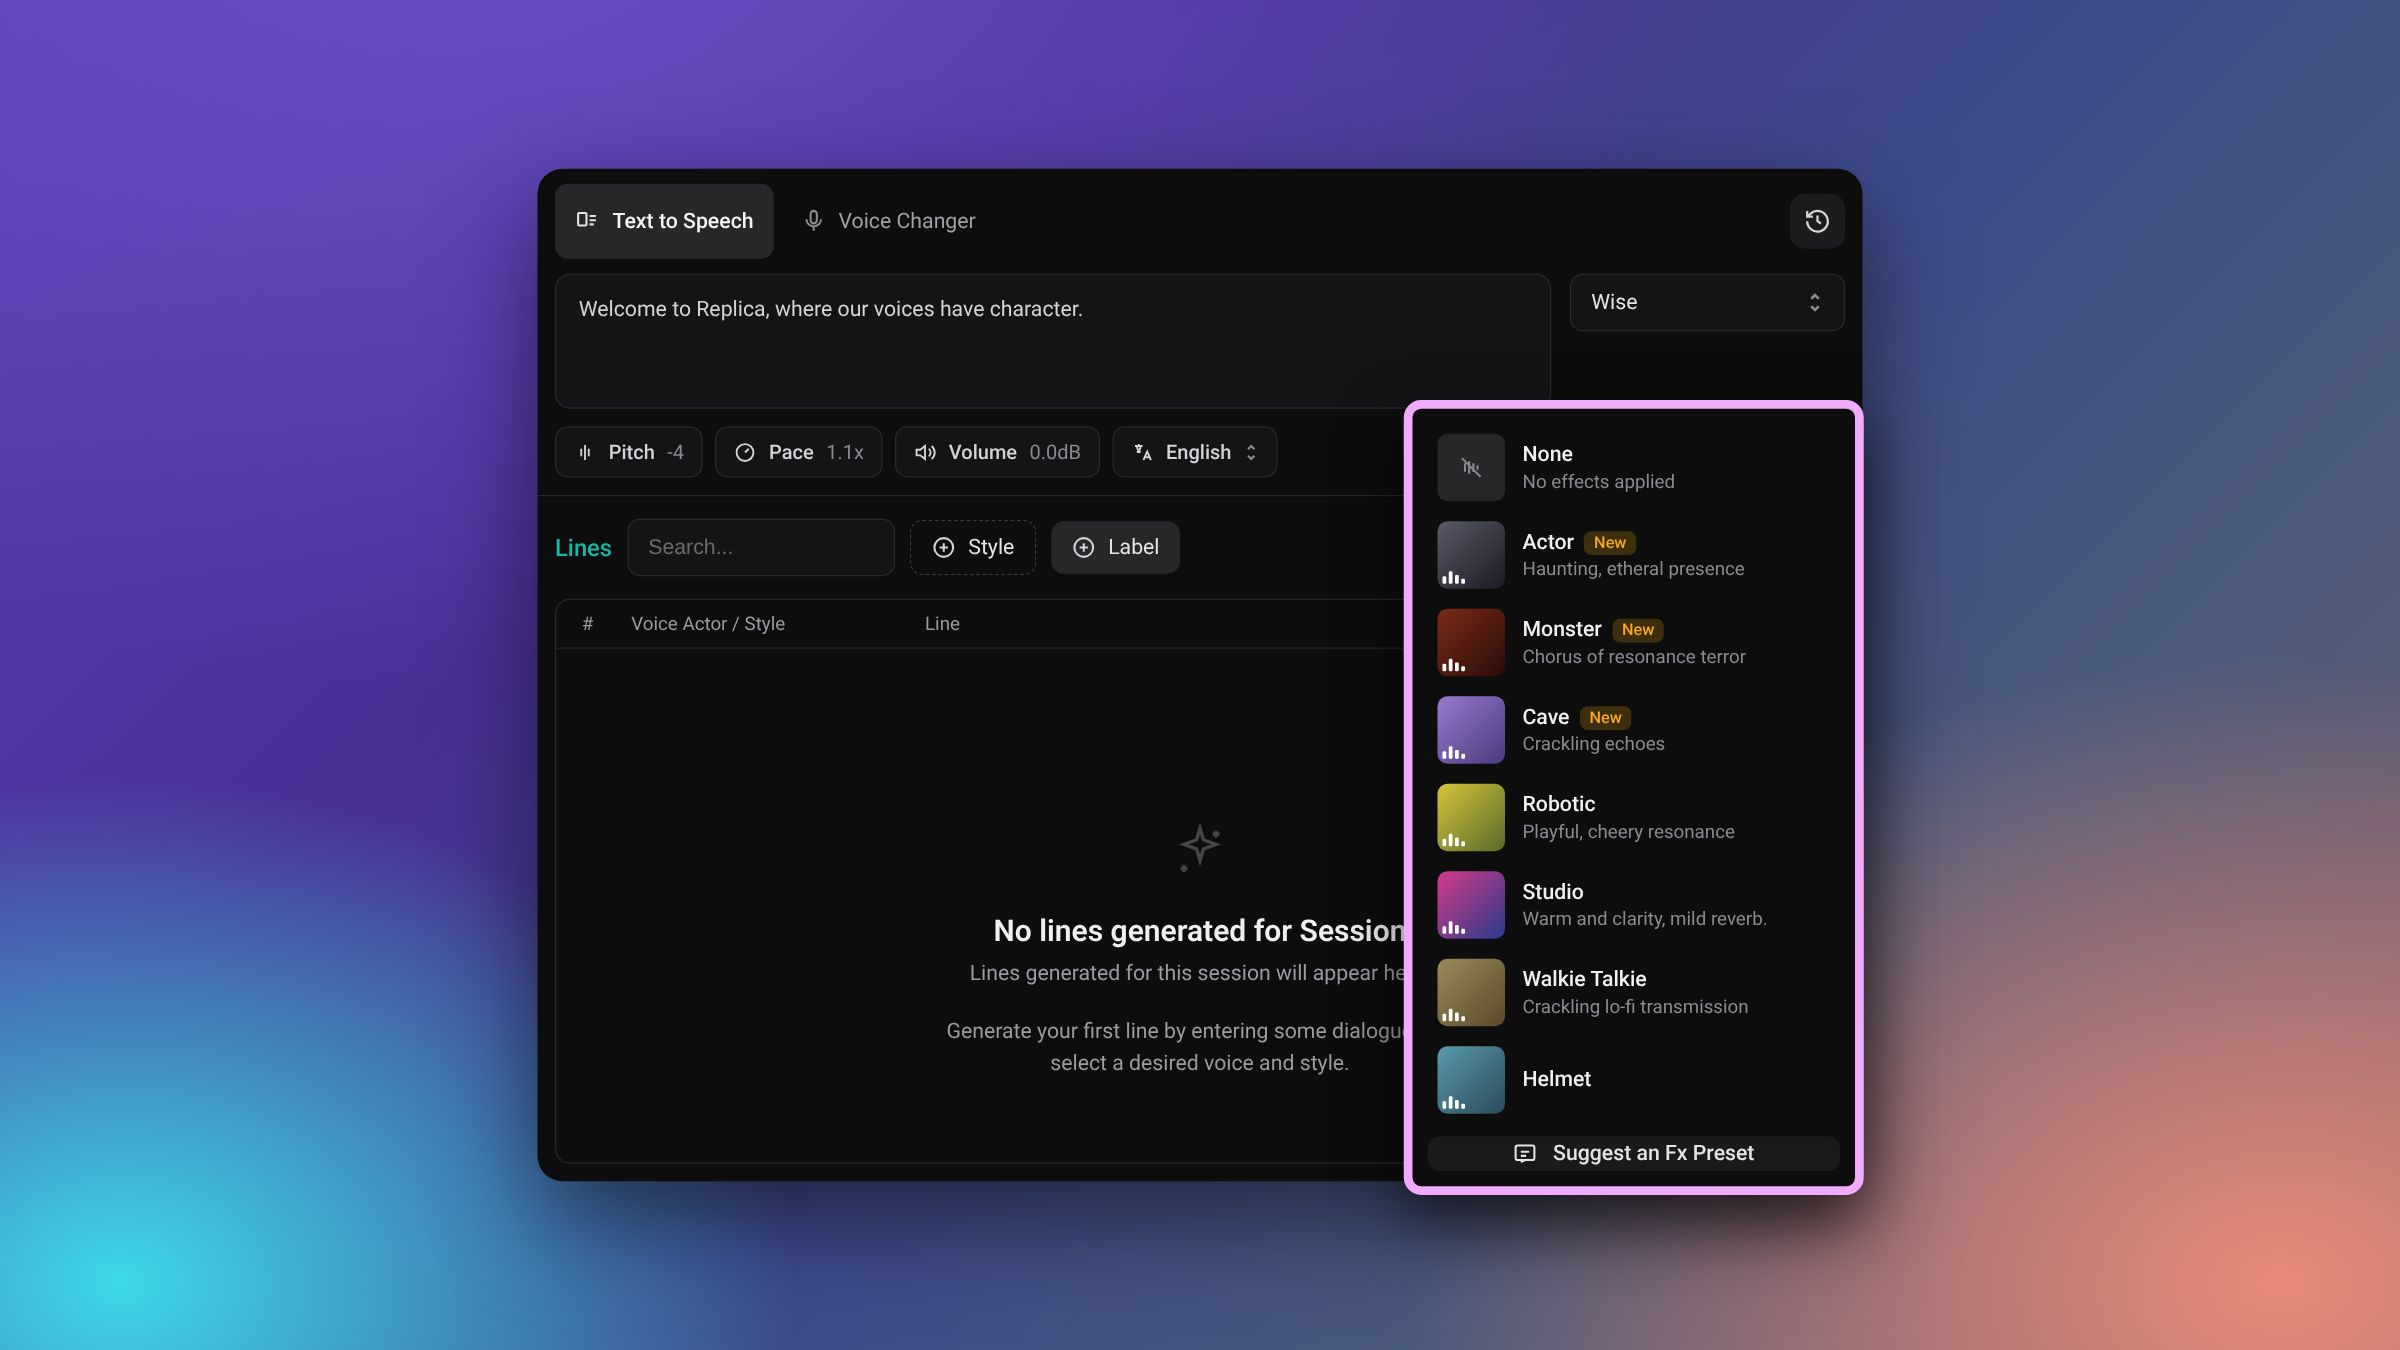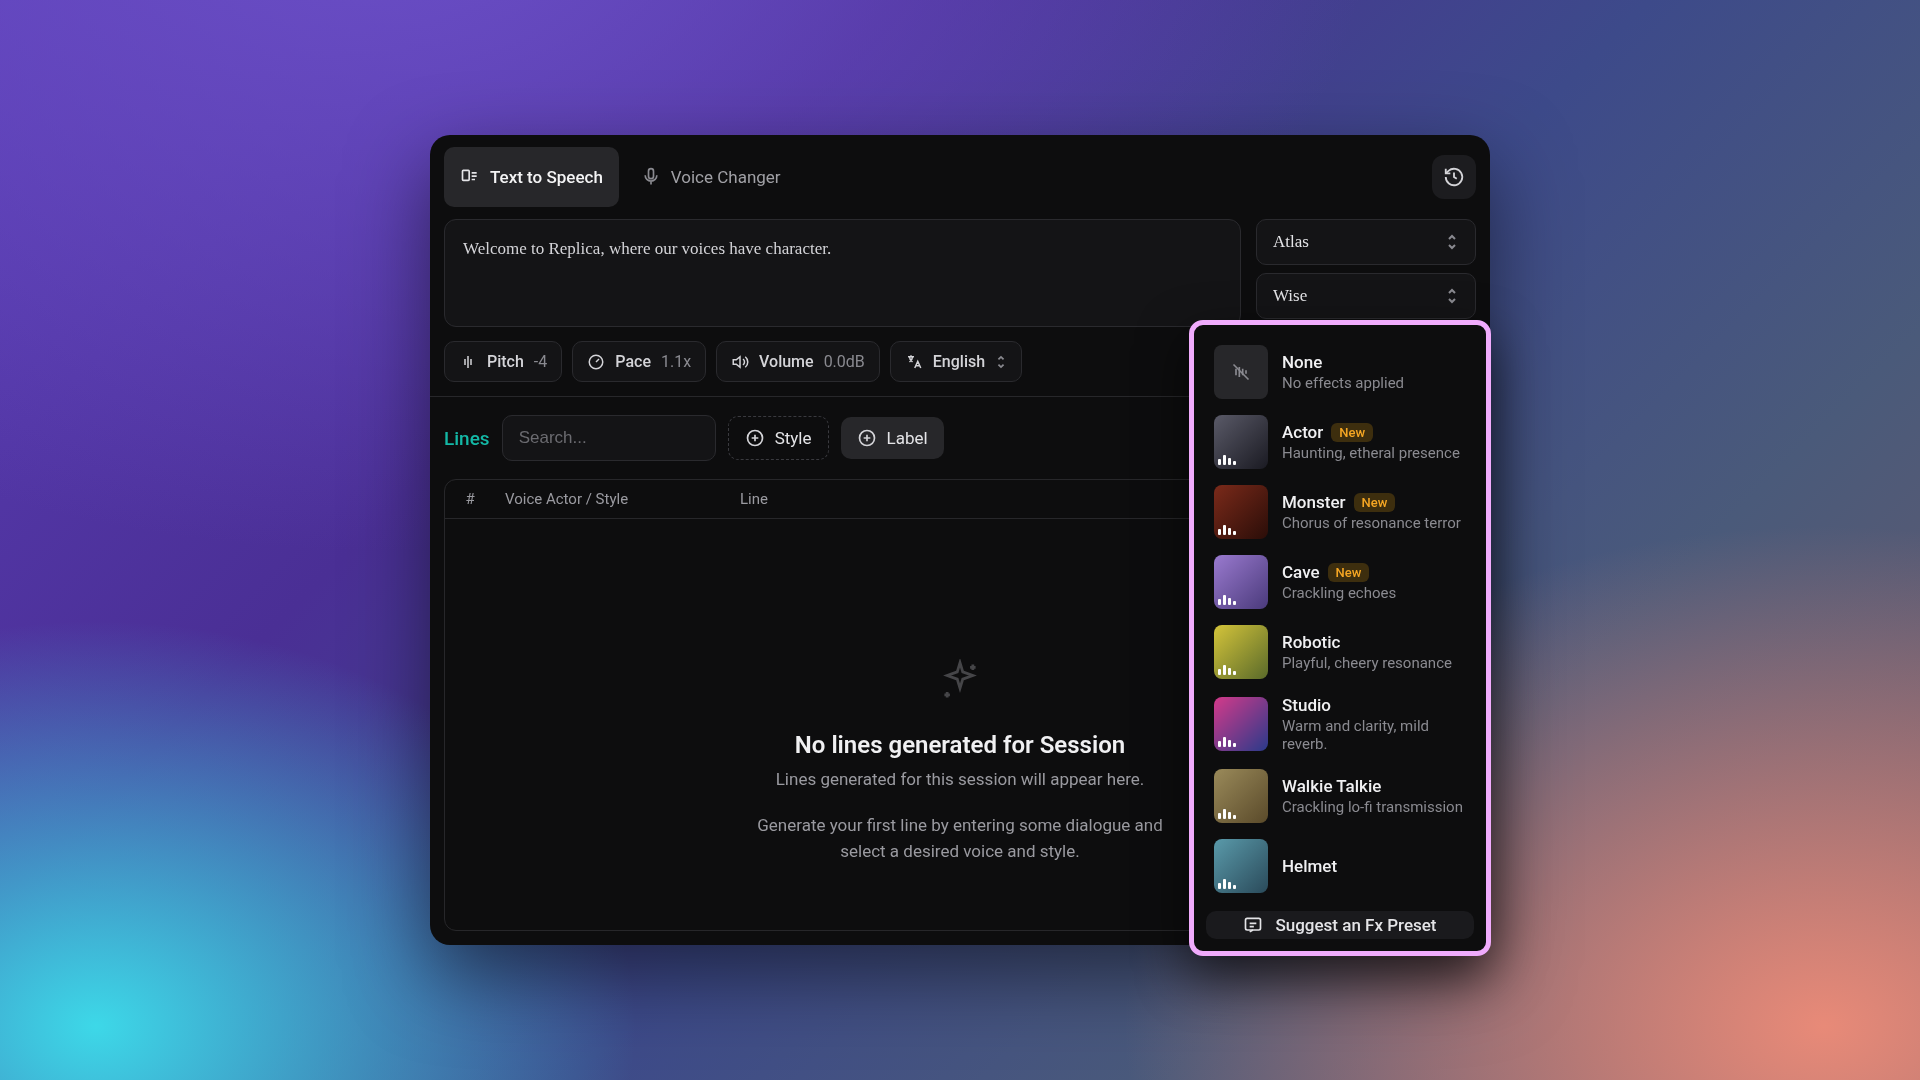--- a/index.html
+++ b/index.html
@@ -48,21 +48,20 @@
   width: 44px; height: 44px;
   background: #1c1c1f;
   border-radius: 12px;
   display: flex; align-items: center; justify-content: center;
   cursor: pointer;
 }
 .work-row {
   padding: 0 14px;
   display: flex;
   gap: 15px;
-  font-family: Liberation Serif, serif;
 }
 .text-input-wrap {
   flex: 1;
   background: #141416;
   border: 1px solid #2a2a2e;
   border-radius: 12px;
   padding: 16px 18px;
   display: flex;
   flex-direction: column;
   height: 108px;
@@ -165,23 +164,23 @@
   color: #d4d4d8;
 }
 .sparkle-icon { margin-bottom: 28px; opacity: 0.45; }
 .empty-title { font-size: 24px; font-weight: 600; color: #f0f0f2; margin-bottom: 10px; }
 .empty-line1 { font-size: 17px; color: #9a9aa0; margin-bottom: 24px; }
 .empty-line2 { font-size: 17px; color: #9a9aa0; text-align: center; line-height: 1.5; }
 .dropdown-panel {
   position: absolute;
   top: 185px;
   right: -1px;
-  width: 302px;
+  width: 368px;
   background: #0d0d0e;
-  border: 5px solid #f0abfc;
+  border: 7px solid #f0abfc;
   border-radius: 14px;
   padding: 12px;
   box-shadow: 0 20px 50px rgba(0,0,0,0.6);
   margin-left: 28px;
 }
 .fx-item {
   display: flex;
   align-items: center;
   gap: 14px;
   padding: 8px;
@@ -256,26 +255,20 @@
           <path d="M12 7v5l3 2"></path>
         </svg>
     </div>
   </div>
 
   <div class="work-row">
     <div class="text-input-wrap">
       <div class="text-input">Welcome to Replica, where our voices have character.</div>
     </div>
     <div class="side-selects">
-      <div class="select-box">
-        <span>Atlas</span>
-        <svg width="14" height="18" viewBox="0 0 14 18" fill="none" stroke="#8a8a90" stroke-width="2">
-            <path d="M4 6l3-3 3 3M4 12l3 3 3-3"></path>
-          </svg>
-      </div>
       <div class="select-box">
         <span>Wise</span>
         <svg width="14" height="18" viewBox="0 0 14 18" fill="none" stroke="#8a8a90" stroke-width="2">
             <path d="M4 6l3-3 3 3M4 12l3 3 3-3"></path>
           </svg>
       </div>
     </div>
   </div>
 
   <div class="params-row">

